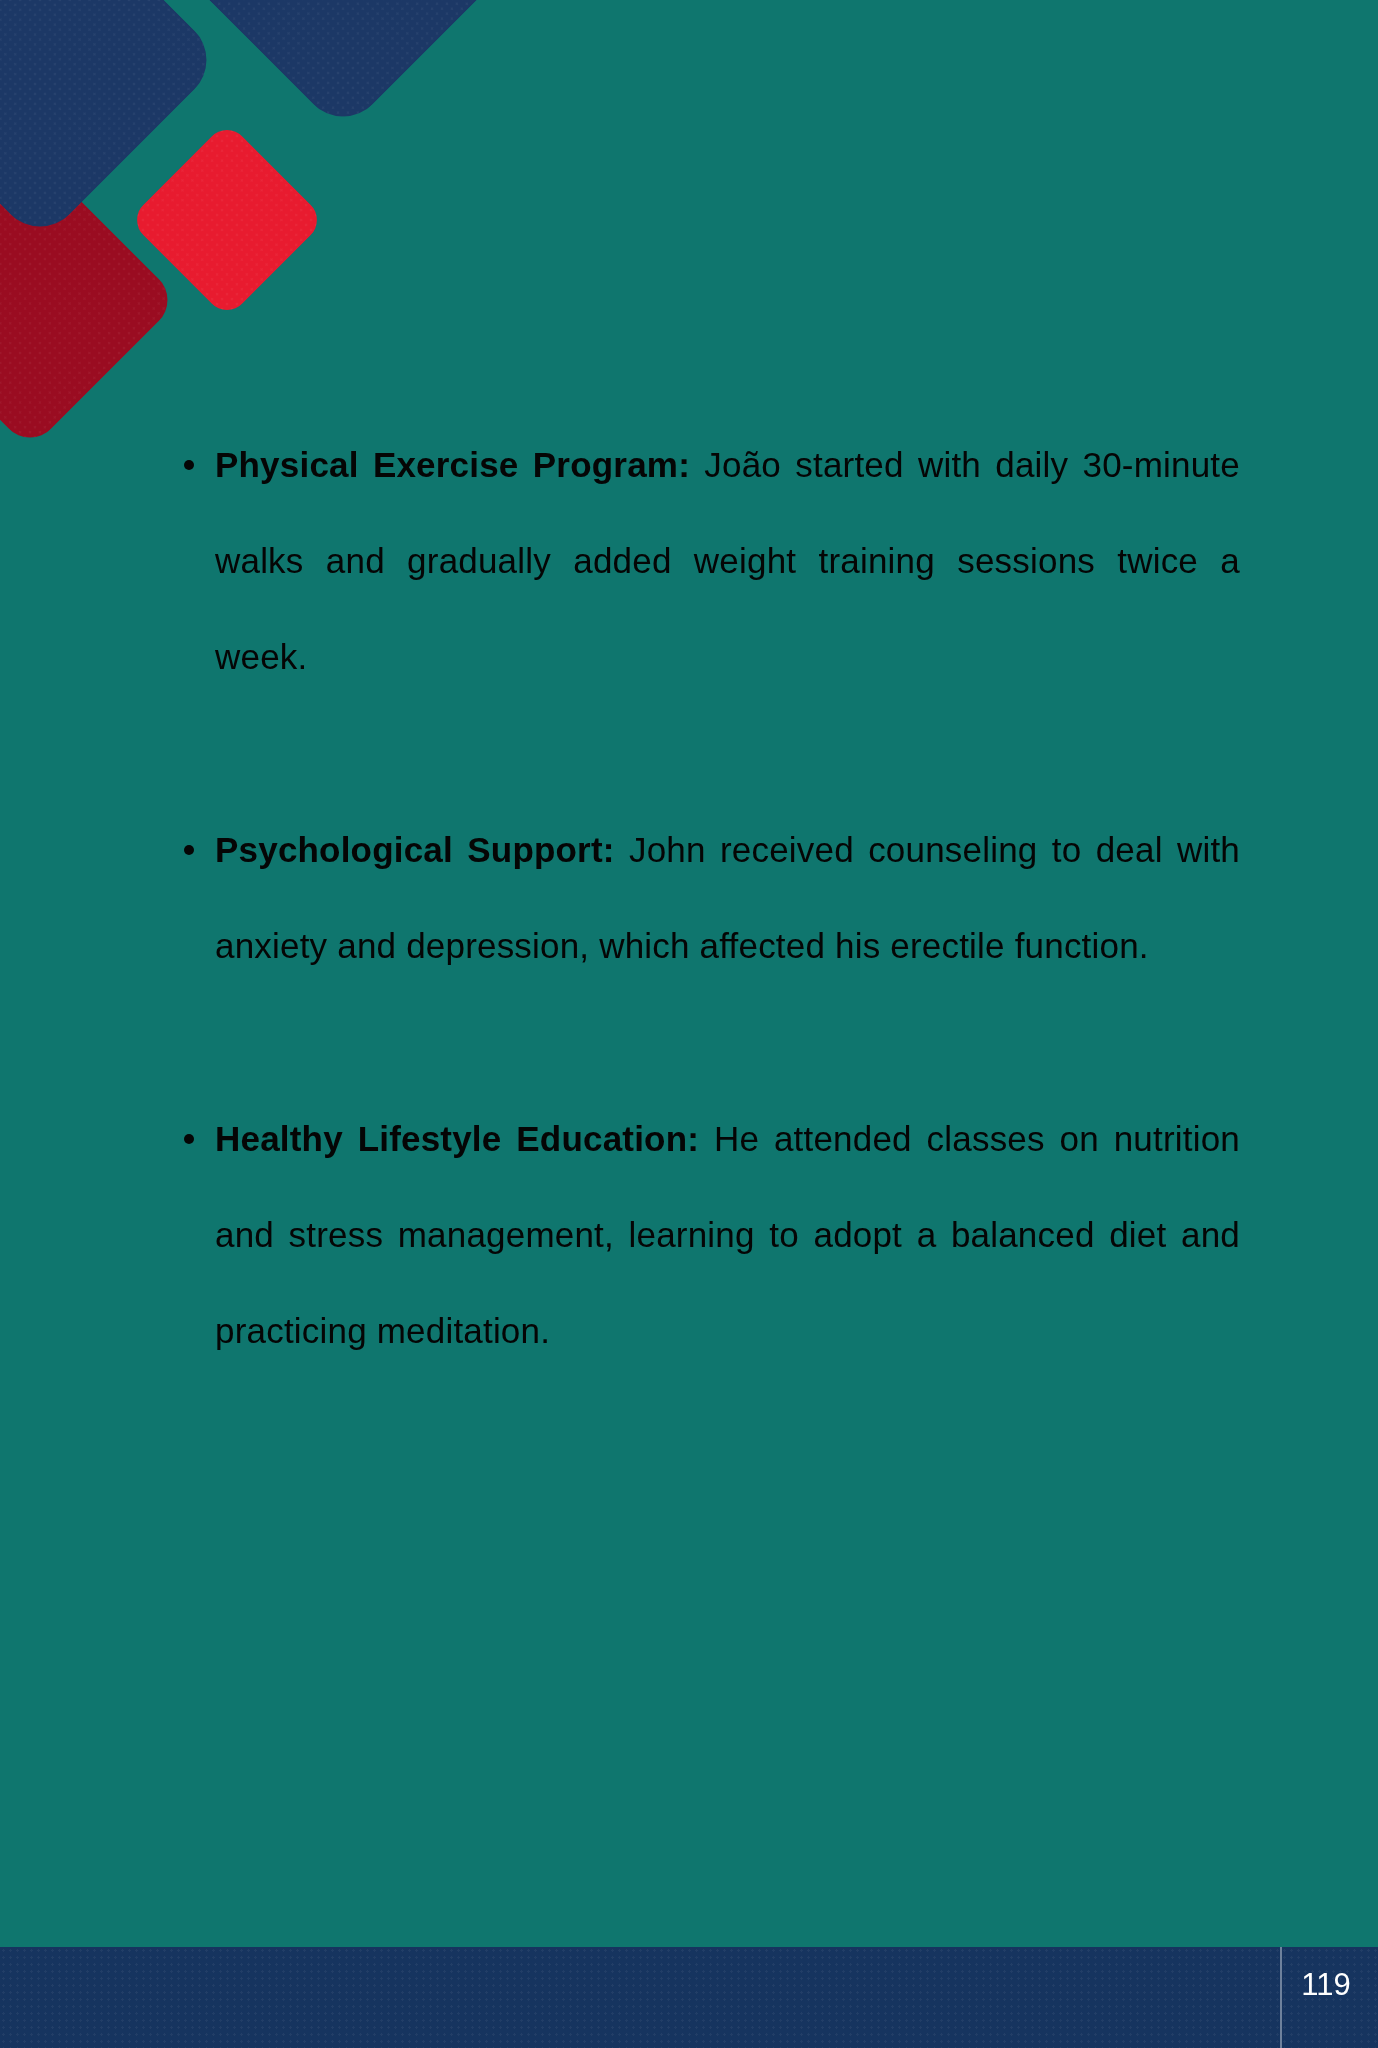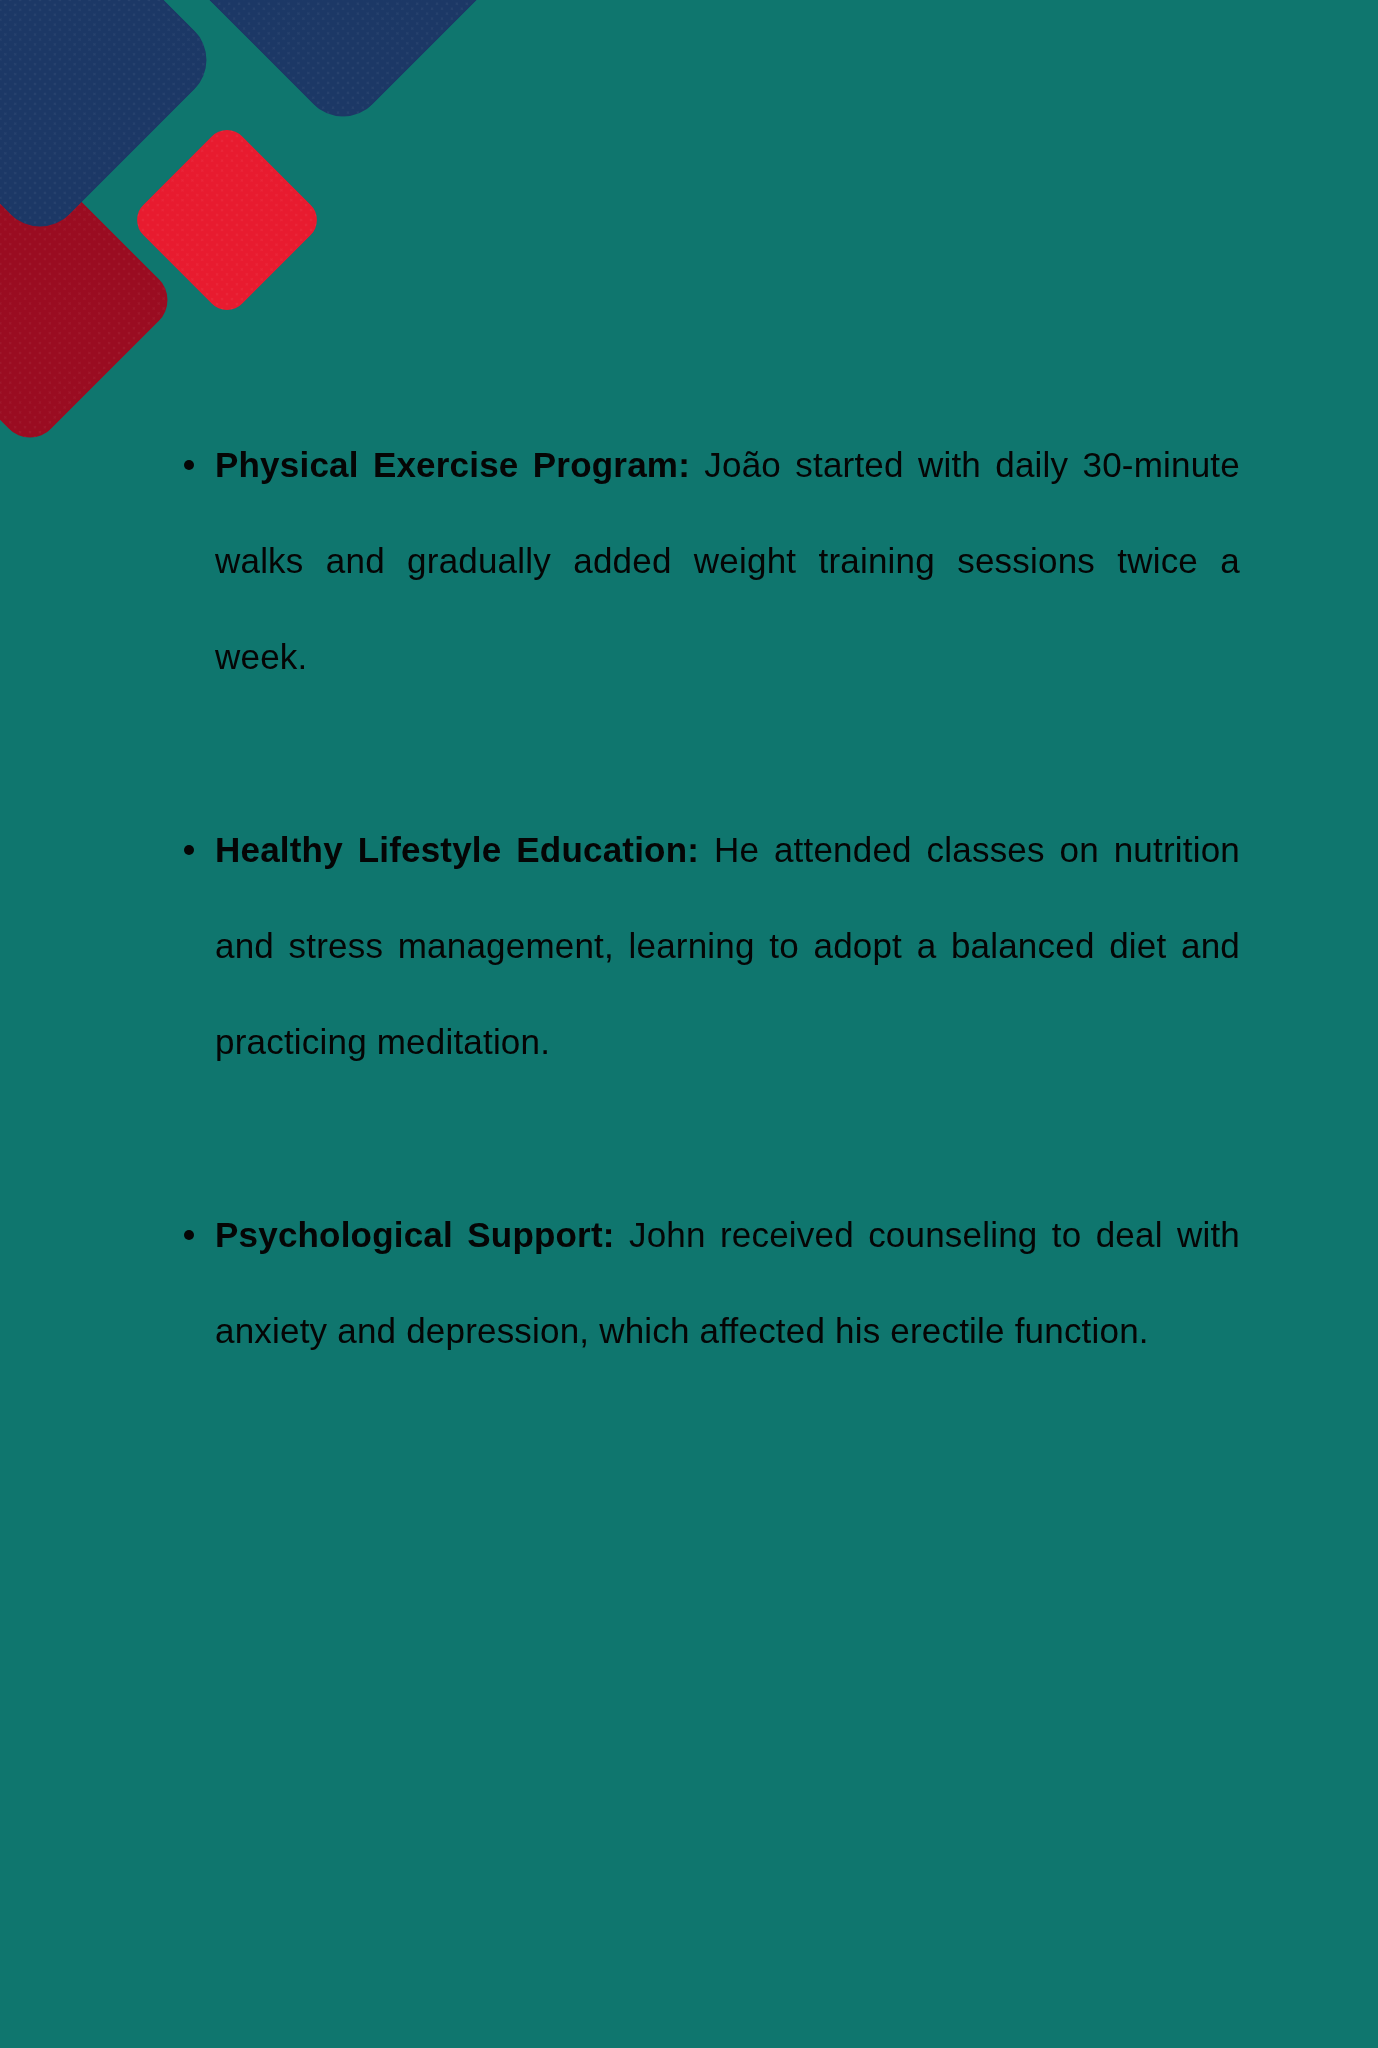--- a/index.html
+++ b/index.html
@@ -121,26 +121,30 @@
   <div class="content">
 
     <div class="bullet-item">
       <span class="marker"></span>
       <span class="lead">Physical Exercise Program:</span>
       <span class="body-text">João started with daily 30-minute walks and gradually added weight training sessions twice a week.</span>
     </div>
 
     <div class="bullet-item">
       <span class="marker"></span>
+      <span class="lead">Psychological Support:</span>
+      <span class="body-text">John received counseling to deal with anxiety and depression, which affected his erectile function.</span>
+    </div>
+
+    <div class="bullet-item">
+      <span class="marker"></span>
       <span class="lead">Healthy Lifestyle Education:</span>
       <span class="body-text">He attended classes on nutrition and stress management, learning to adopt a balanced diet and practicing meditation.</span>
     </div>
 
-    <div class="bullet-item">
-      <span class="marker"></span>
-      <span class="lead">Psychological Support:</span>
-      <span class="body-text">John received counseling to deal with anxiety and depression, which affected his erectile function.</span>
-    </div>
-
   </div>
 
+  <div class="footer">
+    <div class="footer-divider"></div>
+    <div class="page-number">119</div>
+  </div>
 
 </div>
 
 </body></html>

